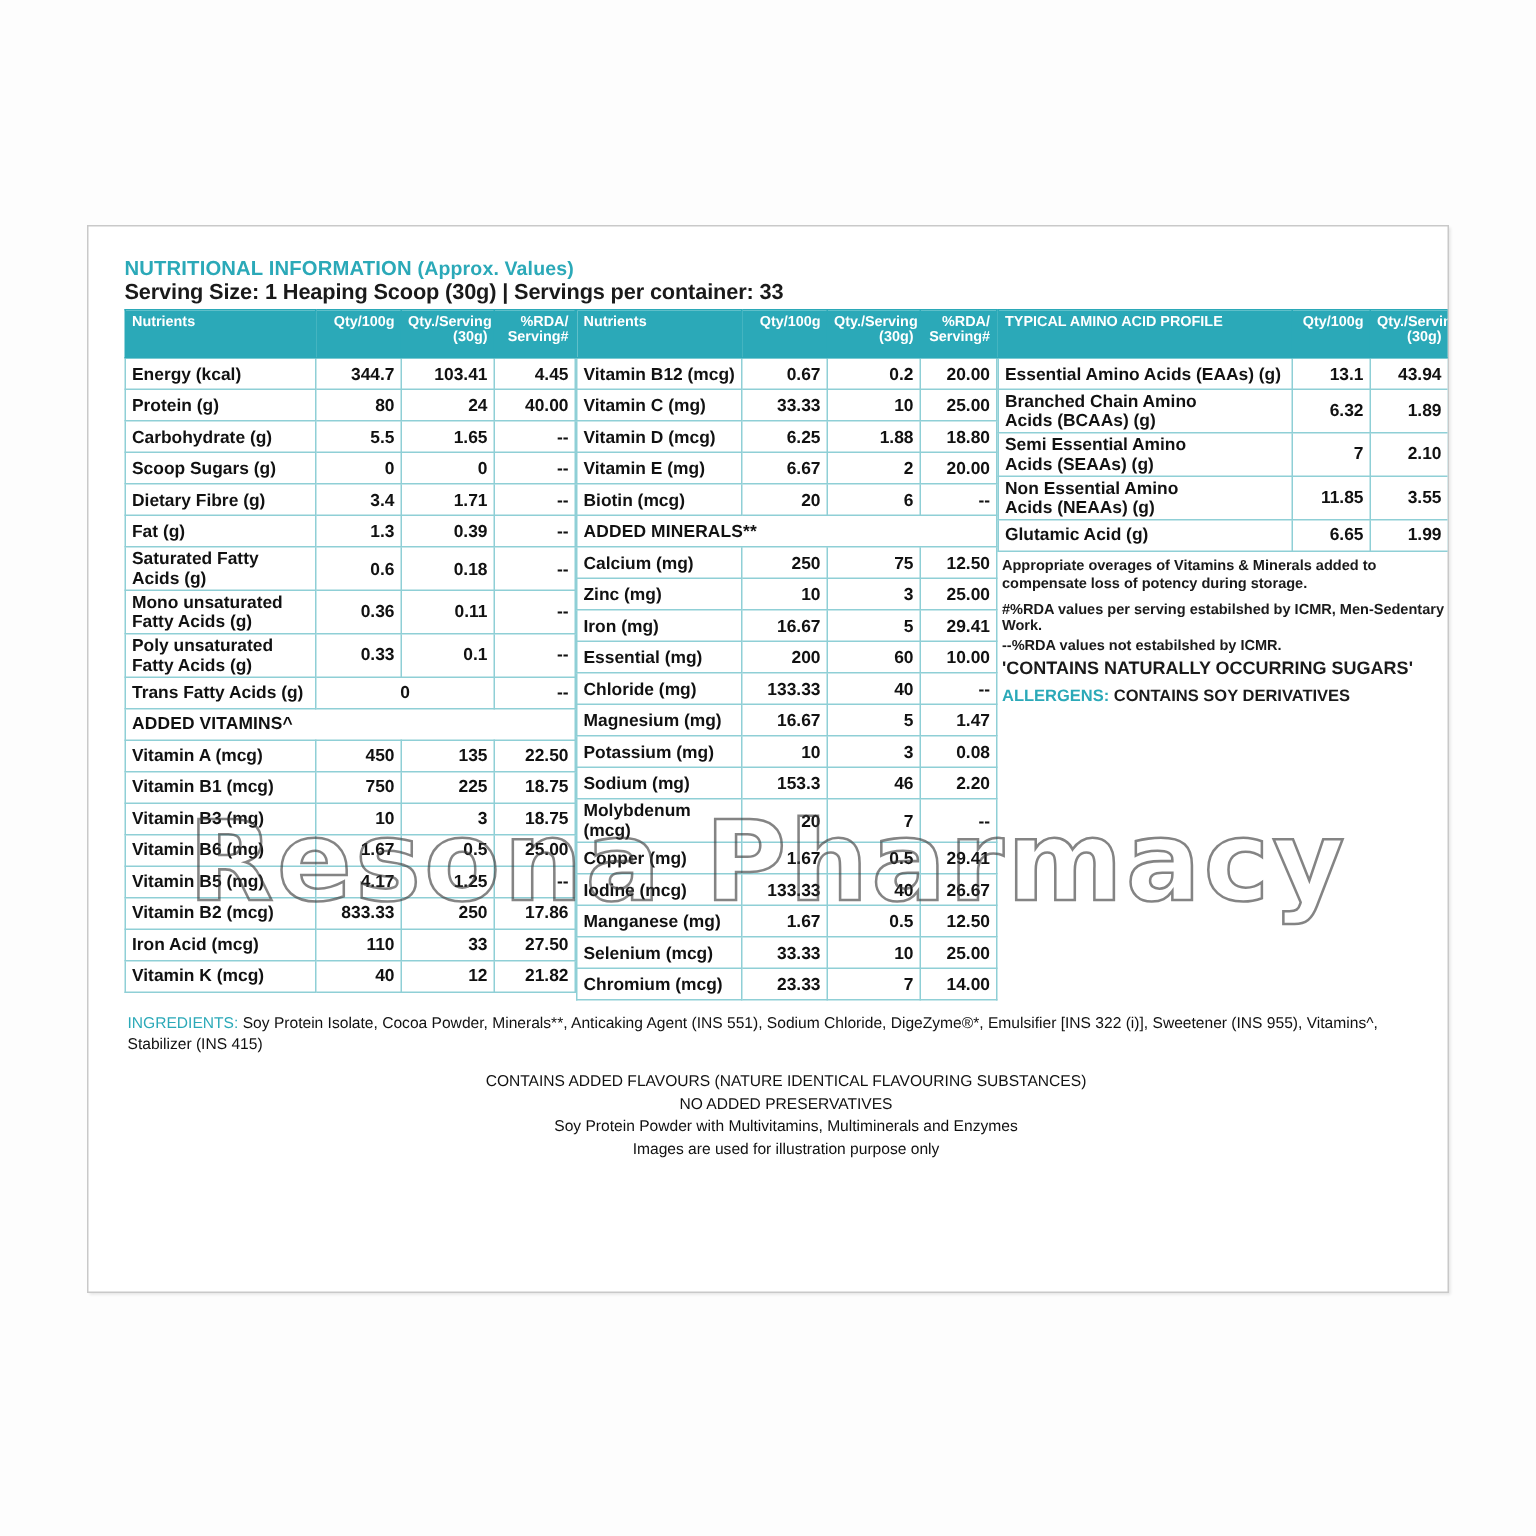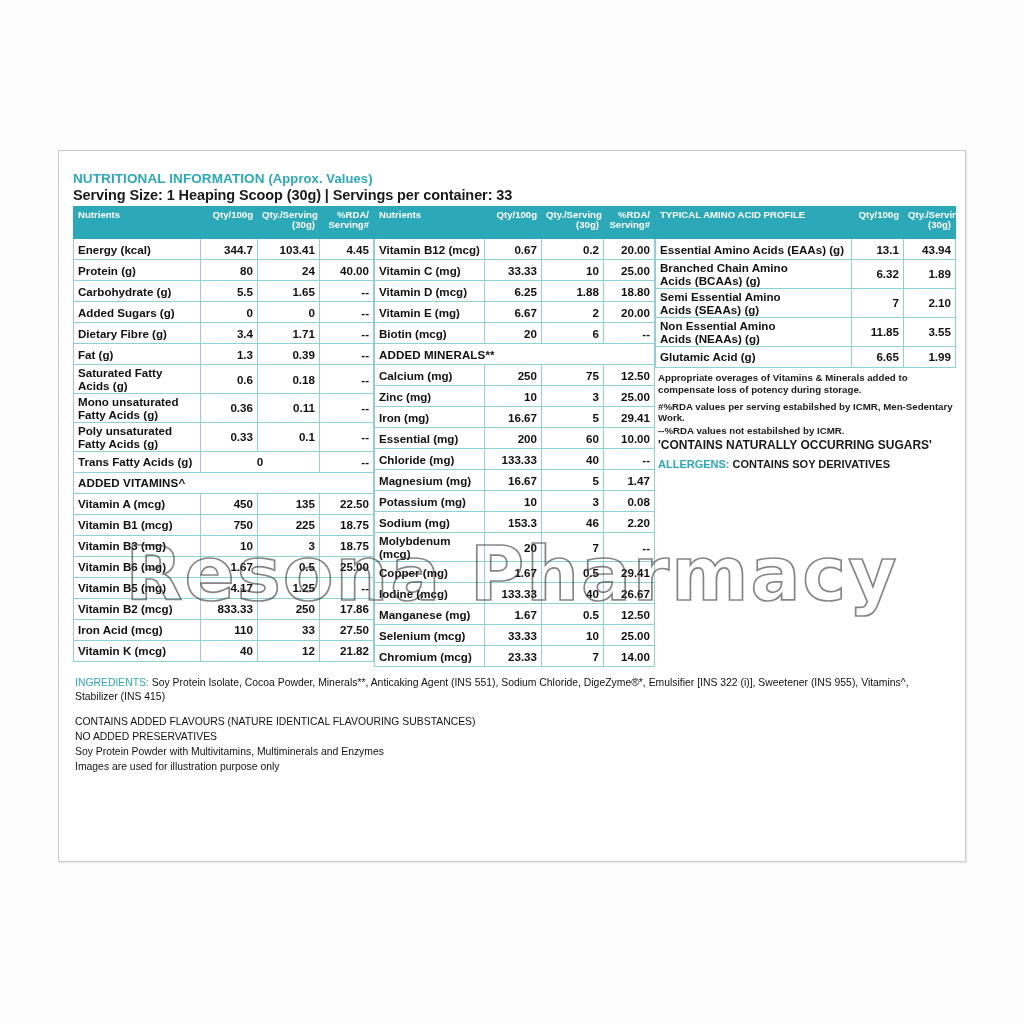--- a/index.html
+++ b/index.html
@@ -11,21 +11,21 @@
     overflow:hidden;
   }
   #card{
     position:absolute;left:58px;top:150px;width:908px;height:712px;
     background:#ffffff;
     border:1px solid #c9c9c9;
     box-shadow:1px 1px 2px rgba(0,0,0,.10);
     box-sizing:border-box;
     overflow:hidden;
   }
-  #inner{position:absolute;left:14px;top:20px;width:880px;}
+  #inner{position:absolute;left:24px;top:20px;width:880px;}
 
   .teal{color:#2ba9b8;}
   .ttl{
     font-size:13.5px;font-weight:bold;letter-spacing:.1px;
     margin-bottom:1px;
   }
   .ttl .sub{font-size:13px;}
   .serving{
     font-size:14.5px;font-weight:bold;color:#1a1a1a;
     margin-bottom:3px;letter-spacing:-.1px;white-space:nowrap;
@@ -83,21 +83,21 @@
   .notes p.tight{margin-bottom:1px;}
   .caps{font-size:12px;letter-spacing:0;}
   .allerg{font-size:11px;font-weight:bold;margin-top:7px;}
 
   
   .ing{
     margin-top:9px;padding-left:2px;
     font-size:10.4px;line-height:1.36;color:#111;font-weight:normal;
   }
   .ing .lab{color:#2ba9b8;}
-  .ing .blk2{margin-top:11px;line-height:1.42;}
+  .ing .blk2{margin-top:11px;line-height:1.42;text-align:center;}
 
   
   #wm{
     position:absolute;left:0;top:0;width:1024px;height:1024px;
     pointer-events:none;
   }
   #wm text{
     font-family:"DejaVu Sans", sans-serif;
     font-size:74px;font-weight:bold;
     fill:none;stroke:#3a3a3a;stroke-width:1.7;
@@ -153,21 +153,21 @@
               <td class="num">24</td>
               <td class="num">40.00</td>
             </tr>
             <tr>
               <td class="nm  ind1">Carbohydrate (g)</td>
               <td class="num">5.5</td>
               <td class="num">1.65</td>
               <td class="num">--</td>
             </tr>
             <tr>
-              <td class="nm  ind1">Added Sugars (g)</td>
+              <td class="nm  ind1">Scoop Sugars (g)</td>
               <td class="num">0</td>
               <td class="num">0</td>
               <td class="num">--</td>
             </tr>
             <tr>
               <td class="nm  ind1">Dietary Fibre (g)</td>
               <td class="num">3.4</td>
               <td class="num">1.71</td>
               <td class="num">--</td>
             </tr>

